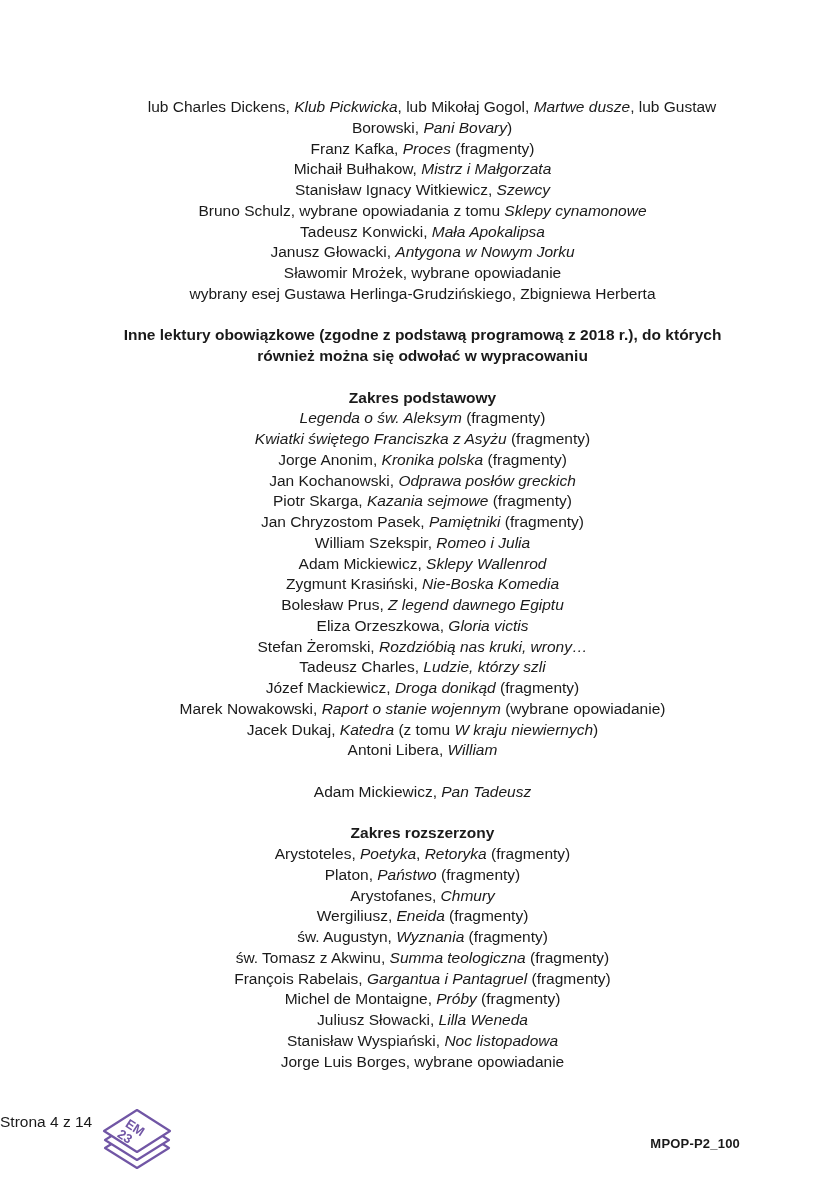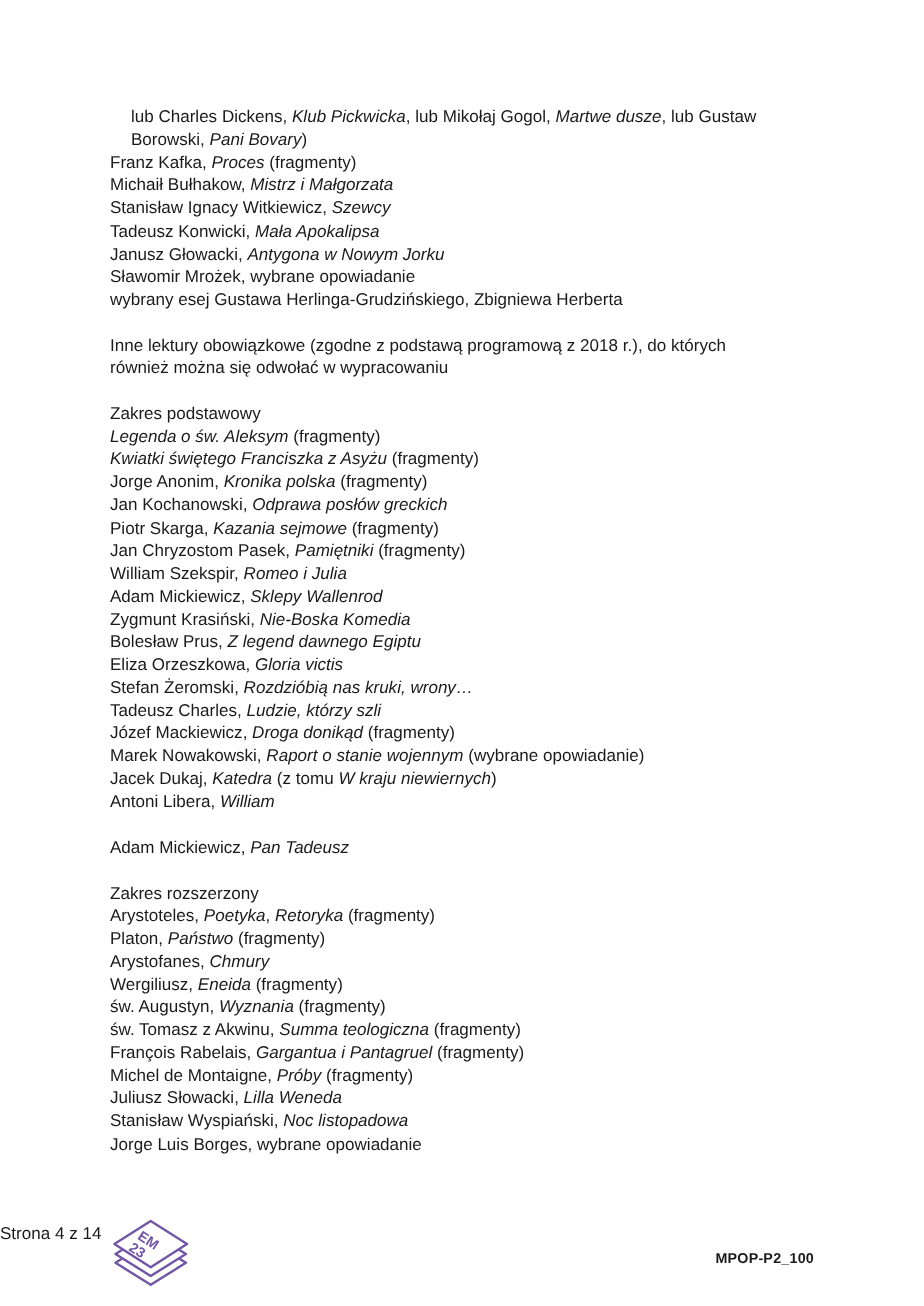--- a/index.html
+++ b/index.html
@@ -17,24 +17,25 @@
     inset: 0;
     background: #ffffff;
   }
   .content {
     position: absolute;
     left: 100px;
     top: 97px;
     width: 645px;
     font-size: 15.5px;
     line-height: 20.75px;
+    text-align: center;
   }
   .line { white-space: pre; }
   .line.indent { padding-left: 19px; }
-  .line.bold { font-weight: normal; }
+  .line.bold { font-weight: bold; }
   .it { font-style: italic; }
   .spacer { visibility: hidden; }
 
   .footer-page-label {
     position: absolute;
     top: 1111px;
     left: 0;
     width: 828px;
     text-align: left;
     font-size: 15.5px;
@@ -60,20 +61,21 @@
 <body>
 
 <div class="page">
 
   <div class="content">
       <div class="line indent"><span>lub Charles Dickens, </span><span class="it">Klub Pickwicka</span><span>, lub Mikołaj Gogol, </span><span class="it">Martwe dusze</span><span>, lub Gustaw</span></div>
       <div class="line indent"><span>Borowski, </span><span class="it">Pani Bovary</span><span>)</span></div>
       <div class="line"><span>Franz Kafka, </span><span class="it">Proces</span><span> (fragmenty)</span></div>
       <div class="line"><span>Michaił Bułhakow, </span><span class="it">Mistrz i Małgorzata</span></div>
       <div class="line"><span>Stanisław Ignacy Witkiewicz, </span><span class="it">Szewcy</span></div>
+      <div class="line"><span>Bruno Schulz, wybrane opowiadania z tomu </span><span class="it">Sklepy cynamonowe</span></div>
       <div class="line"><span>Tadeusz Konwicki, </span><span class="it">Mała Apokalipsa</span></div>
       <div class="line"><span>Janusz Głowacki, </span><span class="it">Antygona w Nowym Jorku</span></div>
       <div class="line"><span>Sławomir Mrożek, wybrane opowiadanie</span></div>
       <div class="line"><span>wybrany esej Gustawa Herlinga-Grudzińskiego, Zbigniewa Herberta</span></div>
       <div class="line spacer">&nbsp;</div>
       <div class="line bold"><span>Inne lektury obowiązkowe (zgodne z podstawą programową z 2018 r.), do których</span></div>
       <div class="line bold"><span>również można się odwołać w wypracowaniu</span></div>
       <div class="line spacer">&nbsp;</div>
       <div class="line bold"><span>Zakres podstawowy</span></div>
       <div class="line"><span class="it">Legenda o św. Aleksym</span><span> (fragmenty)</span></div>

